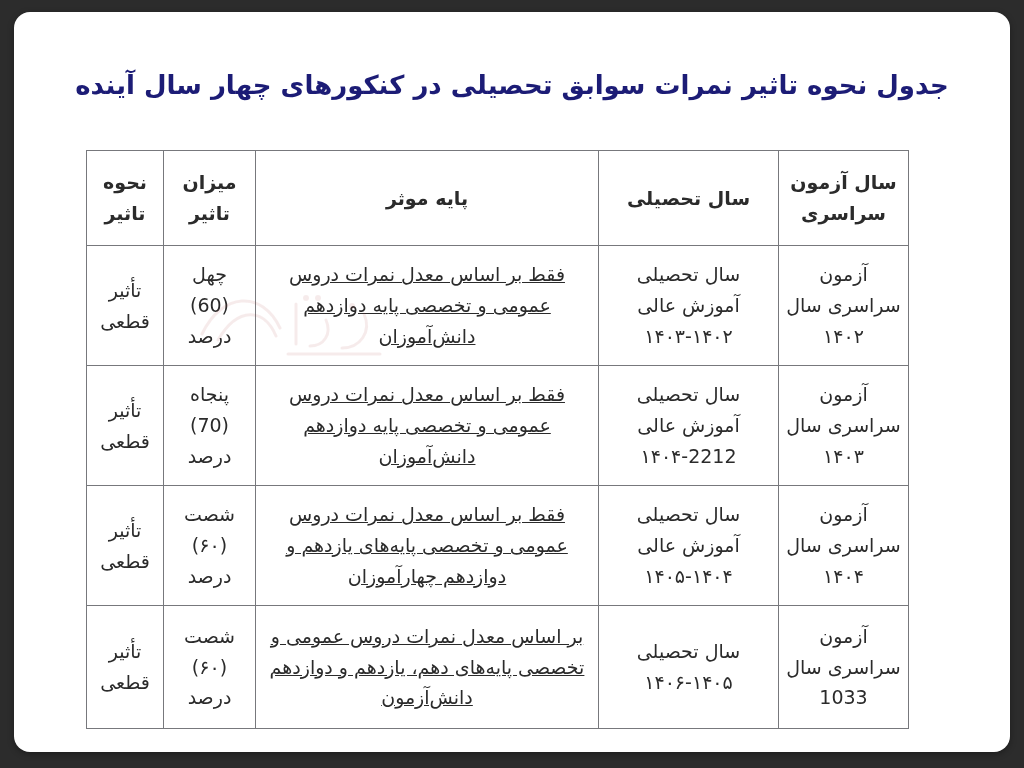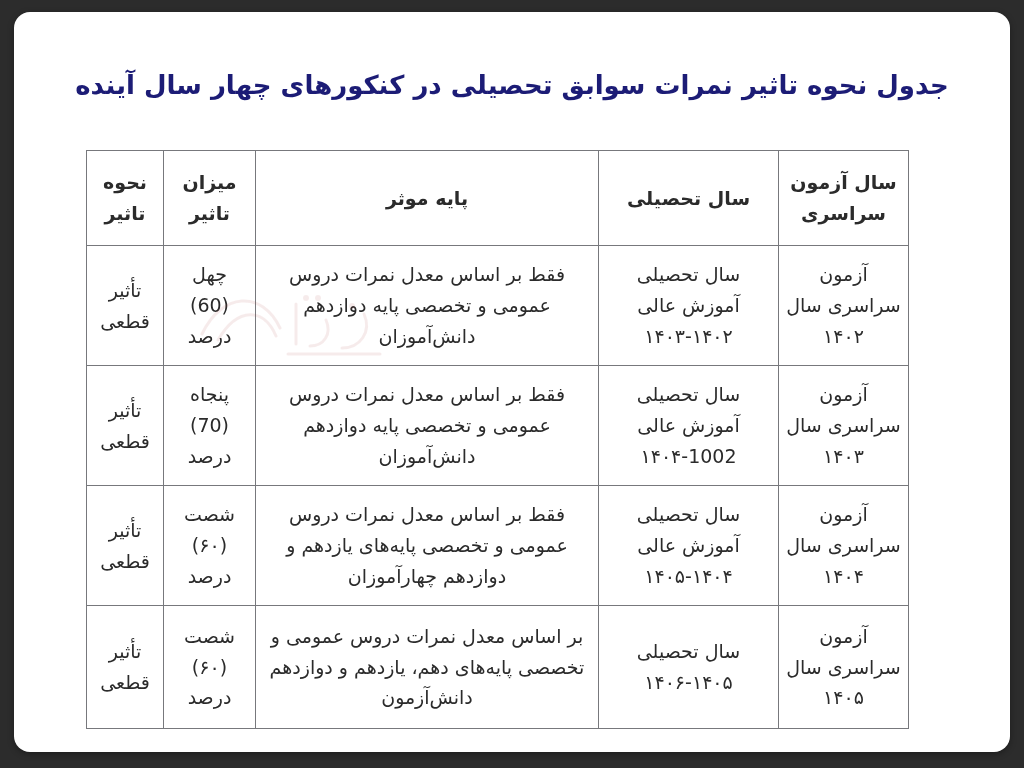--- a/index.html
+++ b/index.html
@@ -102,21 +102,21 @@
   
   .col-exam-year  { width: 130px; }
   .col-acad-year  { width: 180px; }
   .col-base       { width: 343px; }
   .col-amount     { width: 92px;  }
   .col-mode       { width: 77px;  }
 
   tr.data-row td { height: 120px; }
   tr.data-row:last-child td { height: 123px; }
 
-  td.cell-base { padding-left: 16px; padding-right: 16px; }
+  td.cell-base { padding-left: 16px; padding-right: 16px; text-decoration: underline; }
   td.cell-amount, td.cell-mode { padding-left: 4px; padding-right: 4px; }
 </style>
 </head>
 <body>
 
 <div id="backdrop"></div>
 
 <div id="card">
 
   <div id="watermark">
@@ -160,34 +160,34 @@
       <tbody>
         <tr class="data-row">
           <td class="cell-exam-year">آزمون سراسری سال ۱۴۰۲</td>
           <td class="cell-acad-year">سال تحصیلی آموزش عالی ۱۴۰۲-۱۴۰۳</td>
           <td class="cell-base">فقط بر اساس معدل نمرات دروس عمومی و تخصصی پایه دوازدهم دانش‌آموزان</td>
           <td class="cell-amount">چهل (60) درصد</td>
           <td class="cell-mode">تأثیر قطعی</td>
         </tr>
         <tr class="data-row">
           <td class="cell-exam-year">آزمون سراسری سال ۱۴۰۳</td>
-          <td class="cell-acad-year">سال تحصیلی آموزش عالی 1002-۱۴۰۴</td>
+          <td class="cell-acad-year">سال تحصیلی آموزش عالی 2212-۱۴۰۴</td>
           <td class="cell-base">فقط بر اساس معدل نمرات دروس عمومی و تخصصی پایه دوازدهم دانش‌آموزان</td>
           <td class="cell-amount">پنجاه (70) درصد</td>
           <td class="cell-mode">تأثیر قطعی</td>
         </tr>
         <tr class="data-row">
           <td class="cell-exam-year">آزمون سراسری سال ۱۴۰۴</td>
           <td class="cell-acad-year">سال تحصیلی آموزش عالی ۱۴۰۴-۱۴۰۵</td>
           <td class="cell-base">فقط بر اساس معدل نمرات دروس عمومی و تخصصی پایه‌های یازدهم و دوازدهم چهار‌آموزان</td>
           <td class="cell-amount">شصت (۶۰) درصد</td>
           <td class="cell-mode">تأثیر قطعی</td>
         </tr>
         <tr class="data-row">
-          <td class="cell-exam-year">آزمون سراسری سال ۱۴۰۵</td>
+          <td class="cell-exam-year">آزمون سراسری سال 1033</td>
           <td class="cell-acad-year">سال تحصیلی ۱۴۰۵-۱۴۰۶</td>
           <td class="cell-base">بر اساس معدل نمرات دروس عمومی و تخصصی پایه‌های دهم، یازدهم و دوازدهم دانش‌آزمون</td>
           <td class="cell-amount">شصت (۶۰) درصد</td>
           <td class="cell-mode">تأثیر قطعی</td>
         </tr>
       </tbody>
     </table>
   </div>
 
 </div>

